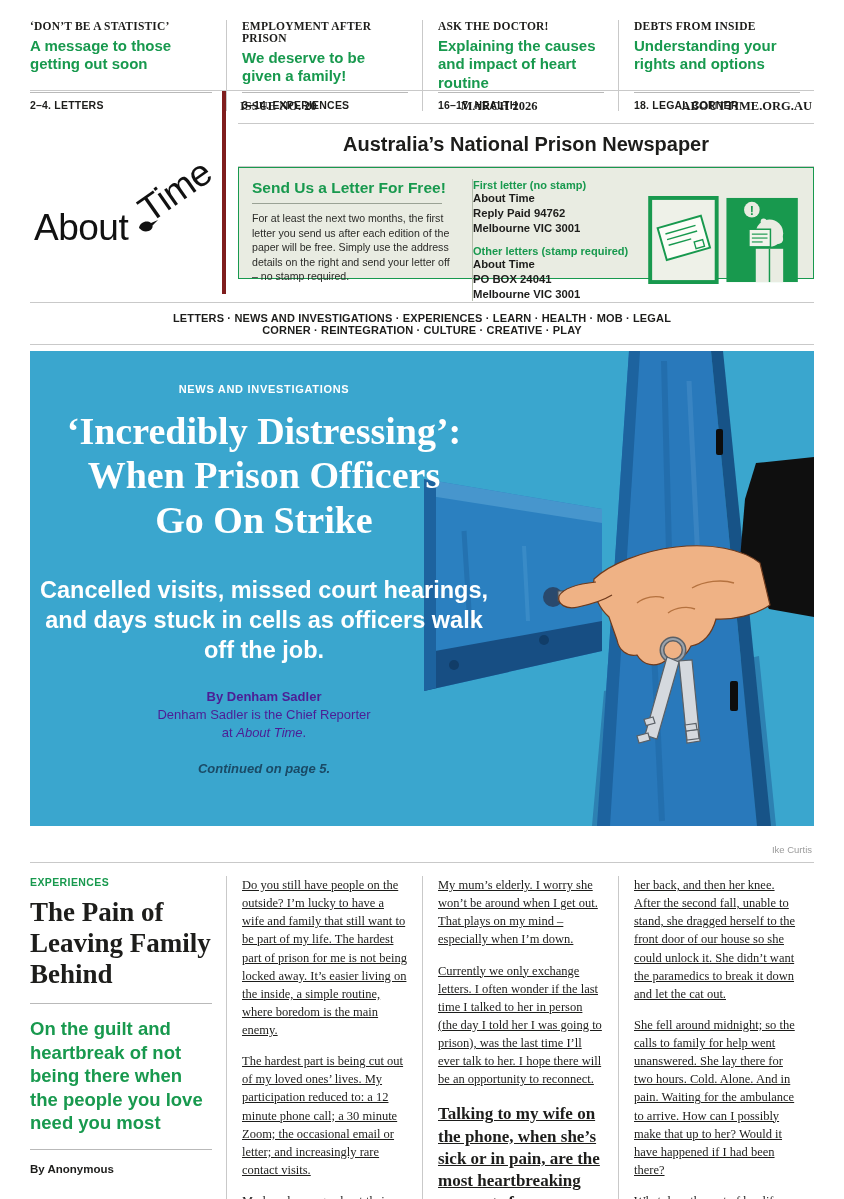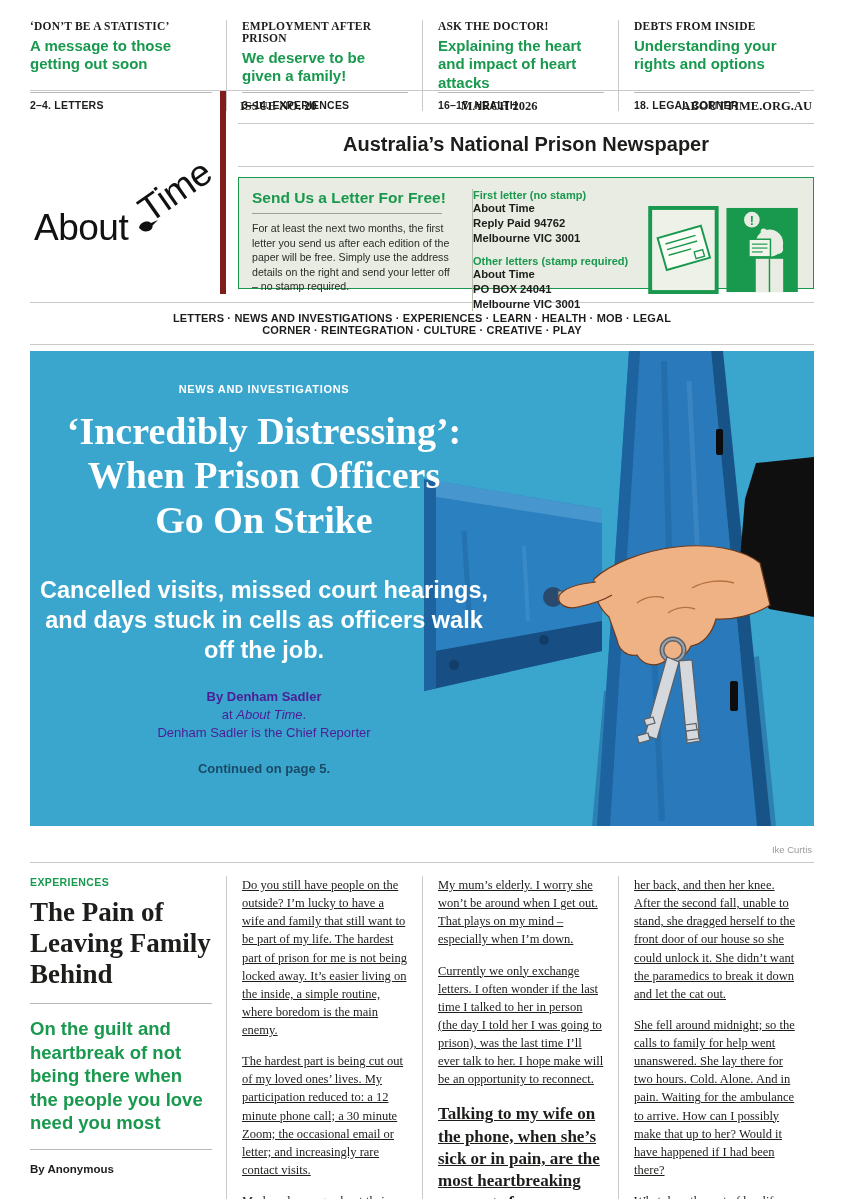--- a/index.html
+++ b/index.html
@@ -18,32 +18,32 @@
   .teaser + .teaser { border-left: 1px solid #c9c9c9; padding-left: 15px; }
   .t-kicker { font-family: "Liberation Serif", serif; font-weight: bold; font-size: 11.5px; letter-spacing: .2px; }
   .t-head { color: #18994e; font-weight: bold; font-size: 15px; line-height: 1.22; margin-top: 5px; cursor: pointer; }
   .t-rule { border-top: 1px solid #b9b9b9; margin-top: auto; }
   .t-ref { font-weight: bold; font-size: 10.5px; margin-top: 6px; letter-spacing: .2px; }
 
   .hr-full { border: 0; border-top: 1px solid #c9c9c9; }
 
   
   .masthead { display: grid; grid-template-columns: 196px 1fr; height: 203px; }
-  .logo-cell { border-right: 6px solid #7f1d1d; position: relative; }
+  .logo-cell { border-right: 4px solid #7f1d1d; position: relative; }
   .logo { position: absolute; left: 4px; top: 28px; width: 185px; height: 130px; }
   .logo-about { position: absolute; left: 0; bottom: 0; font-size: 37px; letter-spacing: -0.5px; color: #111; }
   .logo-bird { position: absolute; left: 103px; bottom: 12px; }
   .logo-time { position: absolute; left: 121px; bottom: 18px; font-size: 37px; letter-spacing: -0.5px; color: #111;
                transform: rotate(-35deg); transform-origin: left bottom; }
   .mast-right { padding-left: 12px; padding-top: 4px; }
   .mast-meta { display: flex; justify-content: space-between; font-family: "Liberation Serif", serif; font-size: 12.5px; padding: 4px 2px 9px 2px; font-weight: bold; }
   .mast-tagline { text-align: center; font-weight: bold; font-size: 20px; padding: 9px 0 10px; }
 
   
-  .letterbox { margin-top: 10px; background: #e9ece2; border: 1px solid #18994e;
+  .letterbox { background: #e9ece2; border: 1px solid #18994e;
                display: grid; grid-template-columns: 1.5fr 1.2fr 0.95fr; padding: 11px 13px; height: 112px; }
   .lb-left { padding-right: 14px; }
   .lb-title { color: #18994e; font-weight: bold; font-size: 15.5px; }
   .lb-rule { border-top: 1px solid #9aa295; width: 92%; margin: 6px 0 7px; }
   .lb-body { font-size: 10.6px; line-height: 1.38; color: #2b2b28; }
   .lb-mid { border-left: 1px solid #b4bcab; }
   .lb-label { color: #18994e; font-weight: bold; font-size: 11px; }
   .lb-line { font-weight: bold; font-size: 11.3px; line-height: 1.32; }
   .lb-gap { height: 9px; }
   .lb-art { display: flex; justify-content: flex-end; align-items: center; }
@@ -56,21 +56,21 @@
 
   
   .hero { position: relative; margin-top: 6px; height: 475px; background: #3aa6ce; overflow: hidden; }
   .hero-art { position: absolute; right: 0; top: 0; height: 475px; width: 390px; }
   .hero-text { position: relative; z-index: 2; width: 468px; padding-top: 32px; text-align: center; }
   .hero-kicker { color: #fff; font-weight: bold; font-size: 11px; letter-spacing: .7px; }
   .hero-title { font-family: "Liberation Serif", serif; font-weight: bold; color: #fff; font-size: 38px; line-height: 1.17; margin-top: 14px; cursor: pointer; }
   .hero-sub { color: #fff; font-weight: bold; font-size: 23.5px; line-height: 1.27; margin-top: 34px; padding: 0 10px; }
   .hero-byline { color: #4c1d95; font-size: 13px; line-height: 1.38; margin-top: 22px; }
   .hero-byline .by { font-weight: bold; }
-  .hero-cont { color: #1a4a66; font-weight: bold; font-size: 13px; margin-top: 19px; }
+  .hero-cont { color: #1a4a66; font-weight: bold; font-size: 13px; margin-top: 19px; font-style: italic; }
   .credit { text-align: right; font-size: 9.5px; color: #9b9b9b; padding: 18px 2px 7px; }
 
   
   .bottom { display: grid; grid-template-columns: repeat(4,1fr); padding-top: 13px; height: 342px; overflow: hidden; }
   .bcol { padding-right: 14px; overflow: hidden; }
   .bcol + .bcol { border-left: 1px solid #c9c9c9; padding-left: 15px; text-decoration: underline; }
   .b-kicker { color: #18994e; font-weight: bold; font-size: 10.5px; letter-spacing: .4px; }
   .b-title { font-family: "Liberation Serif", serif; font-weight: bold; font-size: 27px; line-height: 1.14; margin-top: 9px; cursor: pointer; }
   .b-rule { border-top: 1px solid #b9b9b9; margin: 14px 0 13px; }
   .b-stand { color: #18994e; font-weight: bold; font-size: 18.5px; line-height: 1.27; }
@@ -92,21 +92,21 @@
       <div class="t-ref">2–4. LETTERS</div>
     </div>
     <div class="teaser">
       <div class="t-kicker">EMPLOYMENT AFTER PRISON</div>
       <div class="t-head">We deserve to be given a family!</div>
       <div class="t-rule"></div>
       <div class="t-ref">3–14. EXPERIENCES</div>
     </div>
     <div class="teaser">
       <div class="t-kicker">ASK THE DOCTOR!</div>
-      <div class="t-head">Explaining the heart and impact of heart attacks</div>
+      <div class="t-head">Explaining the causes and impact of heart routine</div>
       <div class="t-rule"></div>
       <div class="t-ref">16–17. HEALTH</div>
     </div>
     <div class="teaser">
       <div class="t-kicker">DEBTS FROM INSIDE</div>
       <div class="t-head">Understanding your rights and options</div>
       <div class="t-rule"></div>
       <div class="t-ref">18. LEGAL CORNER</div>
     </div>
   </div>
@@ -234,22 +234,22 @@
     <div class="hero-text">
       <div class="hero-kicker">NEWS AND INVESTIGATIONS</div>
       <div class="hero-title">
         <div>‘Incredibly Distressing’:</div>
         <div>When Prison Officers</div>
         <div>Go On Strike</div>
       </div>
       <div class="hero-sub">Cancelled visits, missed court hearings, and days stuck in cells as officers walk off the job.</div>
       <div class="hero-byline">
         <div class="by">By Denham Sadler</div>
+        <div>Denham Sadler is the Chief Reporter</div>
         <div><span>at </span><i>About Time</i><span>.</span></div>
-        <div>Denham Sadler is the Chief Reporter</div>
       </div>
       <div class="hero-cont">Continued on page 5.</div>
     </div>
   </div>
 
   <div class="credit">Ike Curtis</div>
 
   <hr class="hr-full">
 
   <div class="bottom">
@@ -262,21 +262,21 @@
       <div class="b-by">By Anonymous</div>
       <div class="b-note">Anonymous writes from a prison in VIC.</div>
     </div>
     <div class="bcol">
       <p class="body-p">Do you still have people on the outside? I’m lucky to have a wife and family that still want to be part of my life. The hardest part of prison for me is not being locked away. It’s easier living on the inside, a simple routine, where boredom is the main enemy.</p>
       <p class="body-p">The hardest part is being cut out of my loved ones’ lives. My participation reduced to: a 12 minute phone call; a 30 minute Zoom; the occasional email or letter; and increasingly rare contact visits.</p>
       <p class="body-p">My loved ones go about their lives, their stories unfolding; while mine is caught in an endless, irrelevant loop. I’m a ghost, haunting their lives as they deal with issues and overcome hardships, with no ability to help them.</p>
     </div>
     <div class="bcol">
       <p class="body-p">My mum’s elderly. I worry she won’t be around when I get out. That plays on my mind – especially when I’m down.</p>
-      <p class="body-p">Currently we only exchange letters. I often wonder if the last time I talked to her in person (the day I told her I was going to prison), was the last time I’ll ever talk to her. I hope make will be an opportunity to reconnect.</p>
+      <p class="body-p">Currently we only exchange letters. I often wonder if the last time I talked to her in person (the day I told her I was going to prison), was the last time I’ll ever talk to her. I hope there will be an opportunity to reconnect.</p>
       <div class="pull">Talking to my wife on the phone, when she’s sick or in pain, are the most heartbreaking moments for me.</div>
 
     </div>
     <div class="bcol">
       <p class="body-p">her back, and then her knee. After the second fall, unable to stand, she dragged herself to the front door of our house so she could unlock it. She didn’t want the paramedics to break it down and let the cat out.</p>
       <p class="body-p">She fell around midnight; so the calls to family for help went unanswered. She lay there for two hours. Cold. Alone. And in pain. Waiting for the ambulance to arrive. How can I possibly make that up to her? Would it have happened if I had been there?</p>
       <p class="body-p">What does the rest of her life look like now? These questions hang around my neck like heavy chains, threatening to crush me under their weight.</p>
 
     </div>
   </div>

